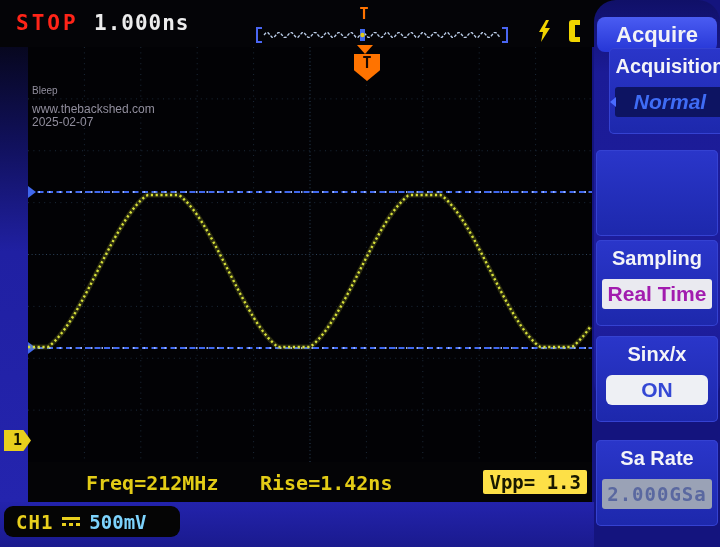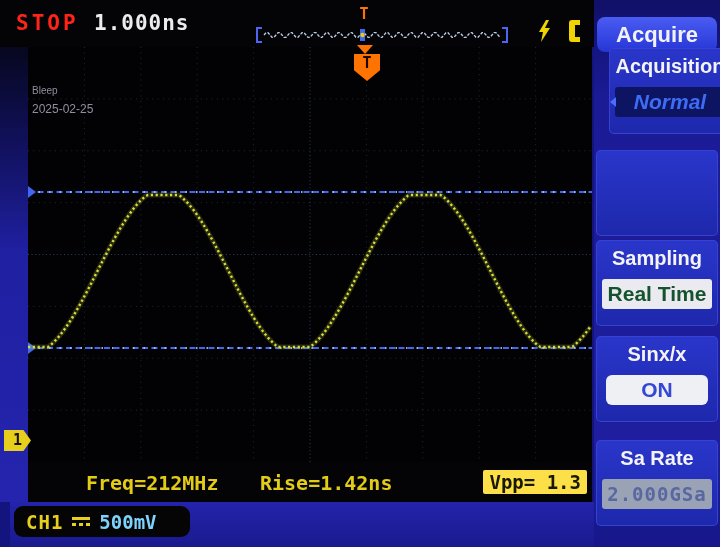--- a/index.html
+++ b/index.html
@@ -14,21 +14,21 @@
   .run-state{position:absolute;left:16px;top:11px;font:bold 21px "DejaVu Sans Mono",monospace;color:#ff2418;letter-spacing:3px;}
   .timebase{position:absolute;left:94px;top:11px;font:bold 21px "DejaVu Sans Mono",monospace;color:#ececec;letter-spacing:1px;}
   .status-t{position:absolute;left:354px;top:5px;width:20px;text-align:center;font:bold 15px "DejaVu Sans Mono",monospace;color:#ff7300;}
   .preview-wrap{position:absolute;left:256px;top:27px;width:252px;height:16px;}
   .bolt-icon{position:absolute;left:538px;top:20px;width:13px;height:22px;}
   .batt-icon{position:absolute;left:567px;top:18px;width:16px;height:26px;}
 
   
   .bezel-left{position:absolute;left:0;top:47px;width:28px;height:455px;
     background:linear-gradient(180deg,#07071f 0%,#11115e 22%,#2020a2 45%,#2424ae 100%);}
-  .bottom-bezel{position:absolute;left:10px;top:502px;width:594px;height:45px;
+  .bottom-bezel{position:absolute;left:0;top:502px;width:594px;height:45px;
     background:linear-gradient(180deg,#2323ac,#1a1a8e);}
 
   
   .graticule{position:absolute;left:28px;top:47px;width:564px;height:415px;background:#020205;}
   .graticule svg{position:absolute;left:0;top:0;}
   .watermark{position:absolute;left:4px;top:38px;color:#b4b0c2;opacity:.8;line-height:1.15;}
   .watermark .wm1{font-size:10px;margin-bottom:6px;}
   .watermark .wm2,.watermark .wm3{font-size:12px;}
   .trig-tri{position:absolute;left:329px;top:-2px;width:0;height:0;
     border-left:8px solid transparent;border-right:8px solid transparent;border-top:9px solid #ff7300;}
@@ -50,33 +50,33 @@
   .ch1-badge{position:absolute;left:4px;top:4px;width:176px;height:31px;background:#050505;
     border-radius:9px;display:flex;align-items:center;gap:9px;padding:0 12px;box-sizing:border-box;}
   .ch-name{font:bold 19px "DejaVu Sans Mono",monospace;color:#e8cf1d;letter-spacing:1px;}
   .coupling-icon{width:18px;height:12px;position:relative;}
   .coupling-icon .cl1{position:absolute;left:0;top:1px;width:18px;height:3px;background:#e8cf1d;}
   .coupling-icon .cl2{position:absolute;left:0;top:7px;width:18px;height:3px;
     background:repeating-linear-gradient(90deg,#e8cf1d 0 4px,transparent 4px 7px);}
   .ch-scale{font:bold 19px "DejaVu Sans Mono",monospace;color:#7dd3fc;}
 
   
-  .sidebar{position:absolute;left:594px;top:0;width:126px;height:547px;
-    background:linear-gradient(180deg,#101068,#1b1b96 18%,#1e1e9e 80%,#17178a);}
+  .sidebar{position:absolute;left:594px;top:0;width:126px;height:404px;
+    background:linear-gradient(180deg,#101068,#1b1b96 18%,#1e1e9e 80%,#17178a);border-radius:22px;}
   .acquire-btn{position:absolute;left:3px;top:17px;width:120px;height:35px;border-radius:8px;
     background:linear-gradient(180deg,#4a5cf2,#2636d6);
     color:#f2f2f6;font:bold 22px "Liberation Sans",sans-serif;text-align:center;line-height:35px;}
   .menu-box{position:absolute;left:2px;width:122px;height:86px;border-radius:5px;
     background:linear-gradient(180deg,#2a36ca,#1d28ac);box-shadow:inset 0 0 0 1px #3542d2;}
   .mb1{top:48px;margin-left:13px;} .mb2{top:150px;} .mb3{top:240px;} .mb4{top:336px;} .mb5{top:440px;}
   .menu-label{margin-top:7px;text-align:center;color:#f4f4f8;font:bold 20px "Liberation Sans",sans-serif;}
   .menu-value{position:relative;margin:9px 6px 0 6px;height:30px;border-radius:3px;
     text-align:center;font:bold 21px "Liberation Sans",sans-serif;line-height:30px;}
   .value--bluetext{background:#0d1462;color:#3f6cf4;font-style:italic;}
-  .value--white{background:#eaeaf0;color:#14532d;}
+  .value--white{background:#eaeaf0;color:#a21caf;}
   .value--pill{background:#eef0f4;color:#3448d4;margin:9px 10px 0 10px;border-radius:6px;}
   .value--gray{background:#9aa2b6;color:#5a68a0;font:bold 19px "DejaVu Sans Mono",monospace;line-height:30px;letter-spacing:1px;}
   .left-arrow{position:absolute;left:-5px;top:10px;width:0;height:0;
     border-top:5px solid transparent;border-bottom:5px solid transparent;border-right:6px solid #4a6cff;}
 </style>
 </head>
 <body>
 
 <div class="screen">
 
@@ -125,21 +125,22 @@
         <line x1="0" y1="145" x2="564" y2="145" stroke="#a8c0ff" stroke-width="2" stroke-dasharray="1.5 9" opacity="0.9"></line>
         <polygon points="0,139 8,145 0,151" fill="#4068ee"></polygon>
         <line x1="0" y1="301" x2="564" y2="301" stroke="#4068ee" stroke-width="2" stroke-dasharray="6 3.5" opacity="1"></line>
         <line x1="0" y1="301" x2="564" y2="301" stroke="#a8c0ff" stroke-width="2" stroke-dasharray="1.5 9" opacity="0.9"></line>
         <polygon points="0,295 8,301 0,307" fill="#4068ee"></polygon>
         <path d="M0.0 300.0L2.5 300.0L5.0 300.0L7.5 300.0L10.0 300.0L12.5 300.0L15.0 300.0L17.5 300.0L20.0 300.0L22.5 298.1L25.0 295.8L27.5 293.3L30.0 290.6L32.5 287.6L35.0 284.4L37.5 280.9L40.0 277.3L42.5 273.5L45.0 269.5L47.5 265.3L50.0 261.0L52.5 256.5L55.0 251.9L57.5 247.3L60.0 242.5L62.5 237.7L65.0 232.8L67.5 227.9L70.0 223.0L72.5 218.1L75.0 213.2L77.5 208.4L80.0 203.6L82.5 198.8L85.0 194.2L87.5 189.7L90.0 185.3L92.5 181.0L95.0 176.9L97.5 173.0L100.0 169.2L102.5 165.7L105.0 162.3L107.5 159.2L110.0 156.3L112.5 153.7L115.0 151.3L117.5 149.1L120.0 148.0L122.5 148.0L125.0 148.0L127.5 148.0L130.0 148.0L132.5 148.0L135.0 148.0L137.5 148.0L140.0 148.0L142.5 148.0L145.0 148.0L147.5 148.0L150.0 148.0L152.5 149.1L155.0 151.3L157.5 153.7L160.0 156.3L162.5 159.2L165.0 162.3L167.5 165.7L170.0 169.2L172.5 173.0L175.0 176.9L177.5 181.0L180.0 185.3L182.5 189.7L185.0 194.2L187.5 198.8L190.0 203.6L192.5 208.4L195.0 213.2L197.5 218.1L200.0 223.0L202.5 227.9L205.0 232.8L207.5 237.7L210.0 242.5L212.5 247.3L215.0 251.9L217.5 256.5L220.0 261.0L222.5 265.3L225.0 269.5L227.5 273.5L230.0 277.3L232.5 280.9L235.0 284.4L237.5 287.6L240.0 290.6L242.5 293.3L245.0 295.8L247.5 298.1L250.0 300.0L252.5 300.0L255.0 300.0L257.5 300.0L260.0 300.0L262.5 300.0L265.0 300.0L267.5 300.0L270.0 300.0L272.5 300.0L275.0 300.0L277.5 300.0L280.0 300.0L282.5 299.7L285.0 297.6L287.5 295.3L290.0 292.8L292.5 290.0L295.0 287.0L297.5 283.7L300.0 280.2L302.5 276.5L305.0 272.7L307.5 268.6L310.0 264.4L312.5 260.1L315.0 255.6L317.5 251.0L320.0 246.3L322.5 241.6L325.0 236.7L327.5 231.9L330.0 226.9L332.5 222.0L335.0 217.1L337.5 212.2L340.0 207.4L342.5 202.6L345.0 197.9L347.5 193.3L350.0 188.8L352.5 184.4L355.0 180.2L357.5 176.1L360.0 172.2L362.5 168.5L365.0 165.0L367.5 161.7L370.0 158.6L372.5 155.8L375.0 153.2L377.5 150.8L380.0 148.7L382.5 148.0L385.0 148.0L387.5 148.0L390.0 148.0L392.5 148.0L395.0 148.0L397.5 148.0L400.0 148.0L402.5 148.0L405.0 148.0L407.5 148.0L410.0 148.0L412.5 148.0L415.0 149.5L417.5 151.7L420.0 154.2L422.5 156.9L425.0 159.8L427.5 163.0L430.0 166.4L432.5 170.0L435.0 173.8L437.5 177.7L440.0 181.9L442.5 186.2L445.0 190.6L447.5 195.1L450.0 199.8L452.5 204.5L455.0 209.3L457.5 214.2L460.0 219.1L462.5 224.0L465.0 228.9L467.5 233.8L470.0 238.7L472.5 243.5L475.0 248.2L477.5 252.9L480.0 257.4L482.5 261.8L485.0 266.1L487.5 270.3L490.0 274.2L492.5 278.0L495.0 281.6L497.5 285.0L500.0 288.2L502.5 291.1L505.0 293.8L507.5 296.3L510.0 298.5L512.5 300.0L515.0 300.0L517.5 300.0L520.0 300.0L522.5 300.0L525.0 300.0L527.5 300.0L530.0 300.0L532.5 300.0L535.0 300.0L537.5 300.0L540.0 300.0L542.5 300.0L545.0 299.3L547.5 297.2L550.0 294.8L552.5 292.2L555.0 289.4L557.5 286.3L560.0 283.0L562.5 279.5" fill="none" stroke="#d6df3a" stroke-width="5" opacity="0.18"></path>
         <path d="M0.0 300.0L2.5 300.0L5.0 300.0L7.5 300.0L10.0 300.0L12.5 300.0L15.0 300.0L17.5 300.0L20.0 300.0L22.5 298.1L25.0 295.8L27.5 293.3L30.0 290.6L32.5 287.6L35.0 284.4L37.5 280.9L40.0 277.3L42.5 273.5L45.0 269.5L47.5 265.3L50.0 261.0L52.5 256.5L55.0 251.9L57.5 247.3L60.0 242.5L62.5 237.7L65.0 232.8L67.5 227.9L70.0 223.0L72.5 218.1L75.0 213.2L77.5 208.4L80.0 203.6L82.5 198.8L85.0 194.2L87.5 189.7L90.0 185.3L92.5 181.0L95.0 176.9L97.5 173.0L100.0 169.2L102.5 165.7L105.0 162.3L107.5 159.2L110.0 156.3L112.5 153.7L115.0 151.3L117.5 149.1L120.0 148.0L122.5 148.0L125.0 148.0L127.5 148.0L130.0 148.0L132.5 148.0L135.0 148.0L137.5 148.0L140.0 148.0L142.5 148.0L145.0 148.0L147.5 148.0L150.0 148.0L152.5 149.1L155.0 151.3L157.5 153.7L160.0 156.3L162.5 159.2L165.0 162.3L167.5 165.7L170.0 169.2L172.5 173.0L175.0 176.9L177.5 181.0L180.0 185.3L182.5 189.7L185.0 194.2L187.5 198.8L190.0 203.6L192.5 208.4L195.0 213.2L197.5 218.1L200.0 223.0L202.5 227.9L205.0 232.8L207.5 237.7L210.0 242.5L212.5 247.3L215.0 251.9L217.5 256.5L220.0 261.0L222.5 265.3L225.0 269.5L227.5 273.5L230.0 277.3L232.5 280.9L235.0 284.4L237.5 287.6L240.0 290.6L242.5 293.3L245.0 295.8L247.5 298.1L250.0 300.0L252.5 300.0L255.0 300.0L257.5 300.0L260.0 300.0L262.5 300.0L265.0 300.0L267.5 300.0L270.0 300.0L272.5 300.0L275.0 300.0L277.5 300.0L280.0 300.0L282.5 299.7L285.0 297.6L287.5 295.3L290.0 292.8L292.5 290.0L295.0 287.0L297.5 283.7L300.0 280.2L302.5 276.5L305.0 272.7L307.5 268.6L310.0 264.4L312.5 260.1L315.0 255.6L317.5 251.0L320.0 246.3L322.5 241.6L325.0 236.7L327.5 231.9L330.0 226.9L332.5 222.0L335.0 217.1L337.5 212.2L340.0 207.4L342.5 202.6L345.0 197.9L347.5 193.3L350.0 188.8L352.5 184.4L355.0 180.2L357.5 176.1L360.0 172.2L362.5 168.5L365.0 165.0L367.5 161.7L370.0 158.6L372.5 155.8L375.0 153.2L377.5 150.8L380.0 148.7L382.5 148.0L385.0 148.0L387.5 148.0L390.0 148.0L392.5 148.0L395.0 148.0L397.5 148.0L400.0 148.0L402.5 148.0L405.0 148.0L407.5 148.0L410.0 148.0L412.5 148.0L415.0 149.5L417.5 151.7L420.0 154.2L422.5 156.9L425.0 159.8L427.5 163.0L430.0 166.4L432.5 170.0L435.0 173.8L437.5 177.7L440.0 181.9L442.5 186.2L445.0 190.6L447.5 195.1L450.0 199.8L452.5 204.5L455.0 209.3L457.5 214.2L460.0 219.1L462.5 224.0L465.0 228.9L467.5 233.8L470.0 238.7L472.5 243.5L475.0 248.2L477.5 252.9L480.0 257.4L482.5 261.8L485.0 266.1L487.5 270.3L490.0 274.2L492.5 278.0L495.0 281.6L497.5 285.0L500.0 288.2L502.5 291.1L505.0 293.8L507.5 296.3L510.0 298.5L512.5 300.0L515.0 300.0L517.5 300.0L520.0 300.0L522.5 300.0L525.0 300.0L527.5 300.0L530.0 300.0L532.5 300.0L535.0 300.0L537.5 300.0L540.0 300.0L542.5 300.0L545.0 299.3L547.5 297.2L550.0 294.8L552.5 292.2L555.0 289.4L557.5 286.3L560.0 283.0L562.5 279.5" fill="none" stroke="#d6df3a" stroke-width="2.4" stroke-dasharray="2.2 2.6"></path>
       </svg>
     <div class="watermark">
       <div class="wm1">Bleep</div>
-      <div class="wm3">2025-02-25</div>
+      <div class="wm2">www.thebackshed.com</div>
+      <div class="wm3">2025-02-07</div>
     </div>
     <div class="trig-tri"></div>
     <div class="trig-shield">T</div>
   </div>
 
   <div class="ch-marker">1</div>
 
   <div class="measure-bar">
     <span class="meas meas-freq">Freq=212MHz</span>
     <span class="meas meas-rise">Rise=1.42ns</span>

